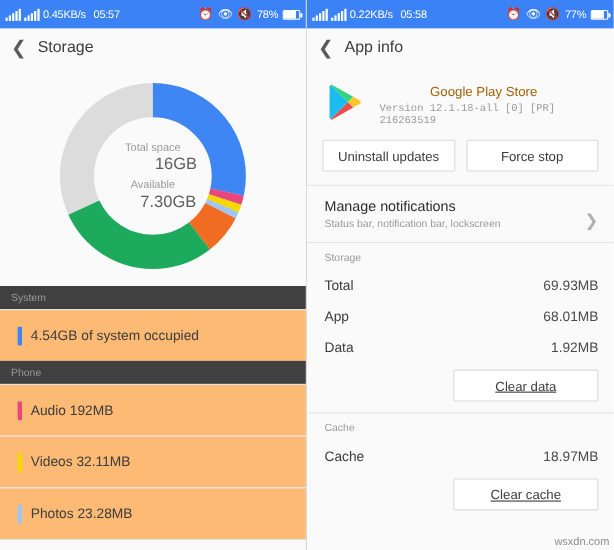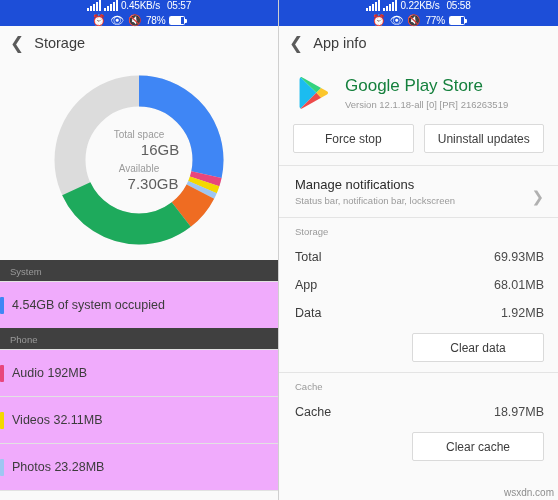--- a/index.html
+++ b/index.html
@@ -8,23 +8,23 @@
     background: #ffffff;
     font-family: "Liberation Sans", sans-serif;
     overflow: hidden;
   }
   .screens { display: flex; width: 558px; height: 500px; }
   .screen { width: 279px; height: 500px; position: relative; background: #fafafa; }
   .screen.left { border-right: 1px solid #cfcfcf; }
 
   
   .statusbar {
-    height: 26px; background: #1d4ed8; color: #fff;
+    height: 26px; background: #3b82f6; color: #fff;
     display: flex; align-items: center; justify-content: space-between;
-    padding: 0 5px; font-size: 10.5px; flex-direction: column;
+    padding: 0 5px; font-size: 10.5px;
   }
   .sb-left { display: flex; align-items: center; gap: 3px; }
   .sb-right { display: flex; align-items: center; gap: 4px; }
   .bars { display: flex; align-items: flex-end; gap: 1px; height: 11px; }
   .bars i { display: block; width: 2px; background: #fff; }
   .bars i:nth-child(1) { height: 3px; }
   .bars i:nth-child(2) { height: 5px; }
   .bars i:nth-child(3) { height: 7px; }
   .bars i:nth-child(4) { height: 9px; }
   .bars i:nth-child(5) { height: 11px; }
@@ -66,31 +66,31 @@
   .dc-label2 { font-size: 10px; color: #9a9a9a; margin-top: 4px; }
   .dc-value2 { font-size: 15px; color: #5e5e5e; margin-left: 28px; }
 
   
   .sec-label {
     font-size: 9.5px; color: #9a9a9a; padding: 6px 10px 4px 10px; background: #404040;
   }
   .divline { height: 1px; background: #e2e2e2; margin-left: 0; }
   .litem {
     height: 46px; display: flex; align-items: center; gap: 8px;
-    padding: 0 0; background: #f0abfc;
+    padding: 0 16px; background: #fdba74;
   }
   .swatch { width: 4px; height: 17px; border-radius: 1px; flex: none; }
   .litem .txt { font-size: 12.5px; color: #3c3c3c; }
 
   
   .app-row { display: flex; align-items: flex-start; gap: 12px; padding: 14px 14px 10px 16px; }
   .play-icon { width: 38px; height: 38px; flex: none; }
   .app-meta { padding-top: 2px; }
-  .app-name { font-size: 17px; color: #15803d; }
-  .app-ver { font-size: 9.5px; color: #9a9a9a; margin-top: 3px; }
+  .app-name { font-size: 12px; color: #a16207; margin-left: 46px; }
+  .app-ver { font-size: 9.5px; color: #9a9a9a; margin-top: 3px; font-family: Liberation Mono, monospace; }
 
   .btn-row { display: flex; gap: 10px; padding: 2px 14px 12px 14px; }
   .btn {
     flex: 1; height: 29px; border: 1px solid #dadada; background: #fff;
     border-radius: 2px; font-size: 12px; color: #3c3c3c;
     display: flex; align-items: center; justify-content: center;
   }
   .full-div { height: 1px; background: #e4e4e4; }
 
   .notif-row {
@@ -104,21 +104,21 @@
   .group-label { font-size: 9.5px; color: #9a9a9a; padding: 8px 14px 6px 16px; }
   .kv {
     display: flex; align-items: center; justify-content: space-between;
     padding: 7px 14px 7px 16px; font-size: 12.5px; color: #3c3c3c;
   }
   .kv .v { color: #4a4a4a; }
   .btn-right { display: flex; justify-content: flex-end; padding: 6px 14px 10px 14px; }
   .btn-sm {
     min-width: 132px; height: 29px; border: 1px solid #dadada; background: #fff;
     border-radius: 2px; font-size: 12px; color: #3c3c3c;
-    display: flex; align-items: center; justify-content: center;
+    display: flex; align-items: center; justify-content: center; text-decoration: underline;
   }
   .watermark {
     position: absolute; right: 4px; bottom: 2px;
     font-size: 10px; color: #8d8d8d;
   }
 </style>
 </head>
 <body>
 
 <div class="screens">
@@ -259,22 +259,22 @@
         <path d="M7 43.5 L27 23.8 L33 30 L9.4 43.4 C8.5 43.9 7.6 43.9 7 43.5 Z" fill="#ed4a4a"></path>
         <path d="M33 17.6 L40.4 21.8 C42.2 22.8 42.2 24.8 40.4 25.8 L33 30 L27 23.8 Z" fill="#fcc62c"></path>
       </svg>
       <div class="app-meta">
         <div class="app-name">Google Play Store</div>
         <div class="app-ver">Version 12.1.18-all [0] [PR] 216263519</div>
       </div>
     </div>
 
     <div class="btn-row">
+      <div class="btn">Uninstall updates</div>
       <div class="btn">Force stop</div>
-      <div class="btn">Uninstall updates</div>
     </div>
 
     <div class="full-div"></div>
     <div class="notif-row">
       <div>
         <div class="notif-title">Manage notifications</div>
         <div class="notif-sub">Status bar, notification bar, lockscreen</div>
       </div>
       <span class="chev">❯</span>
     </div>

